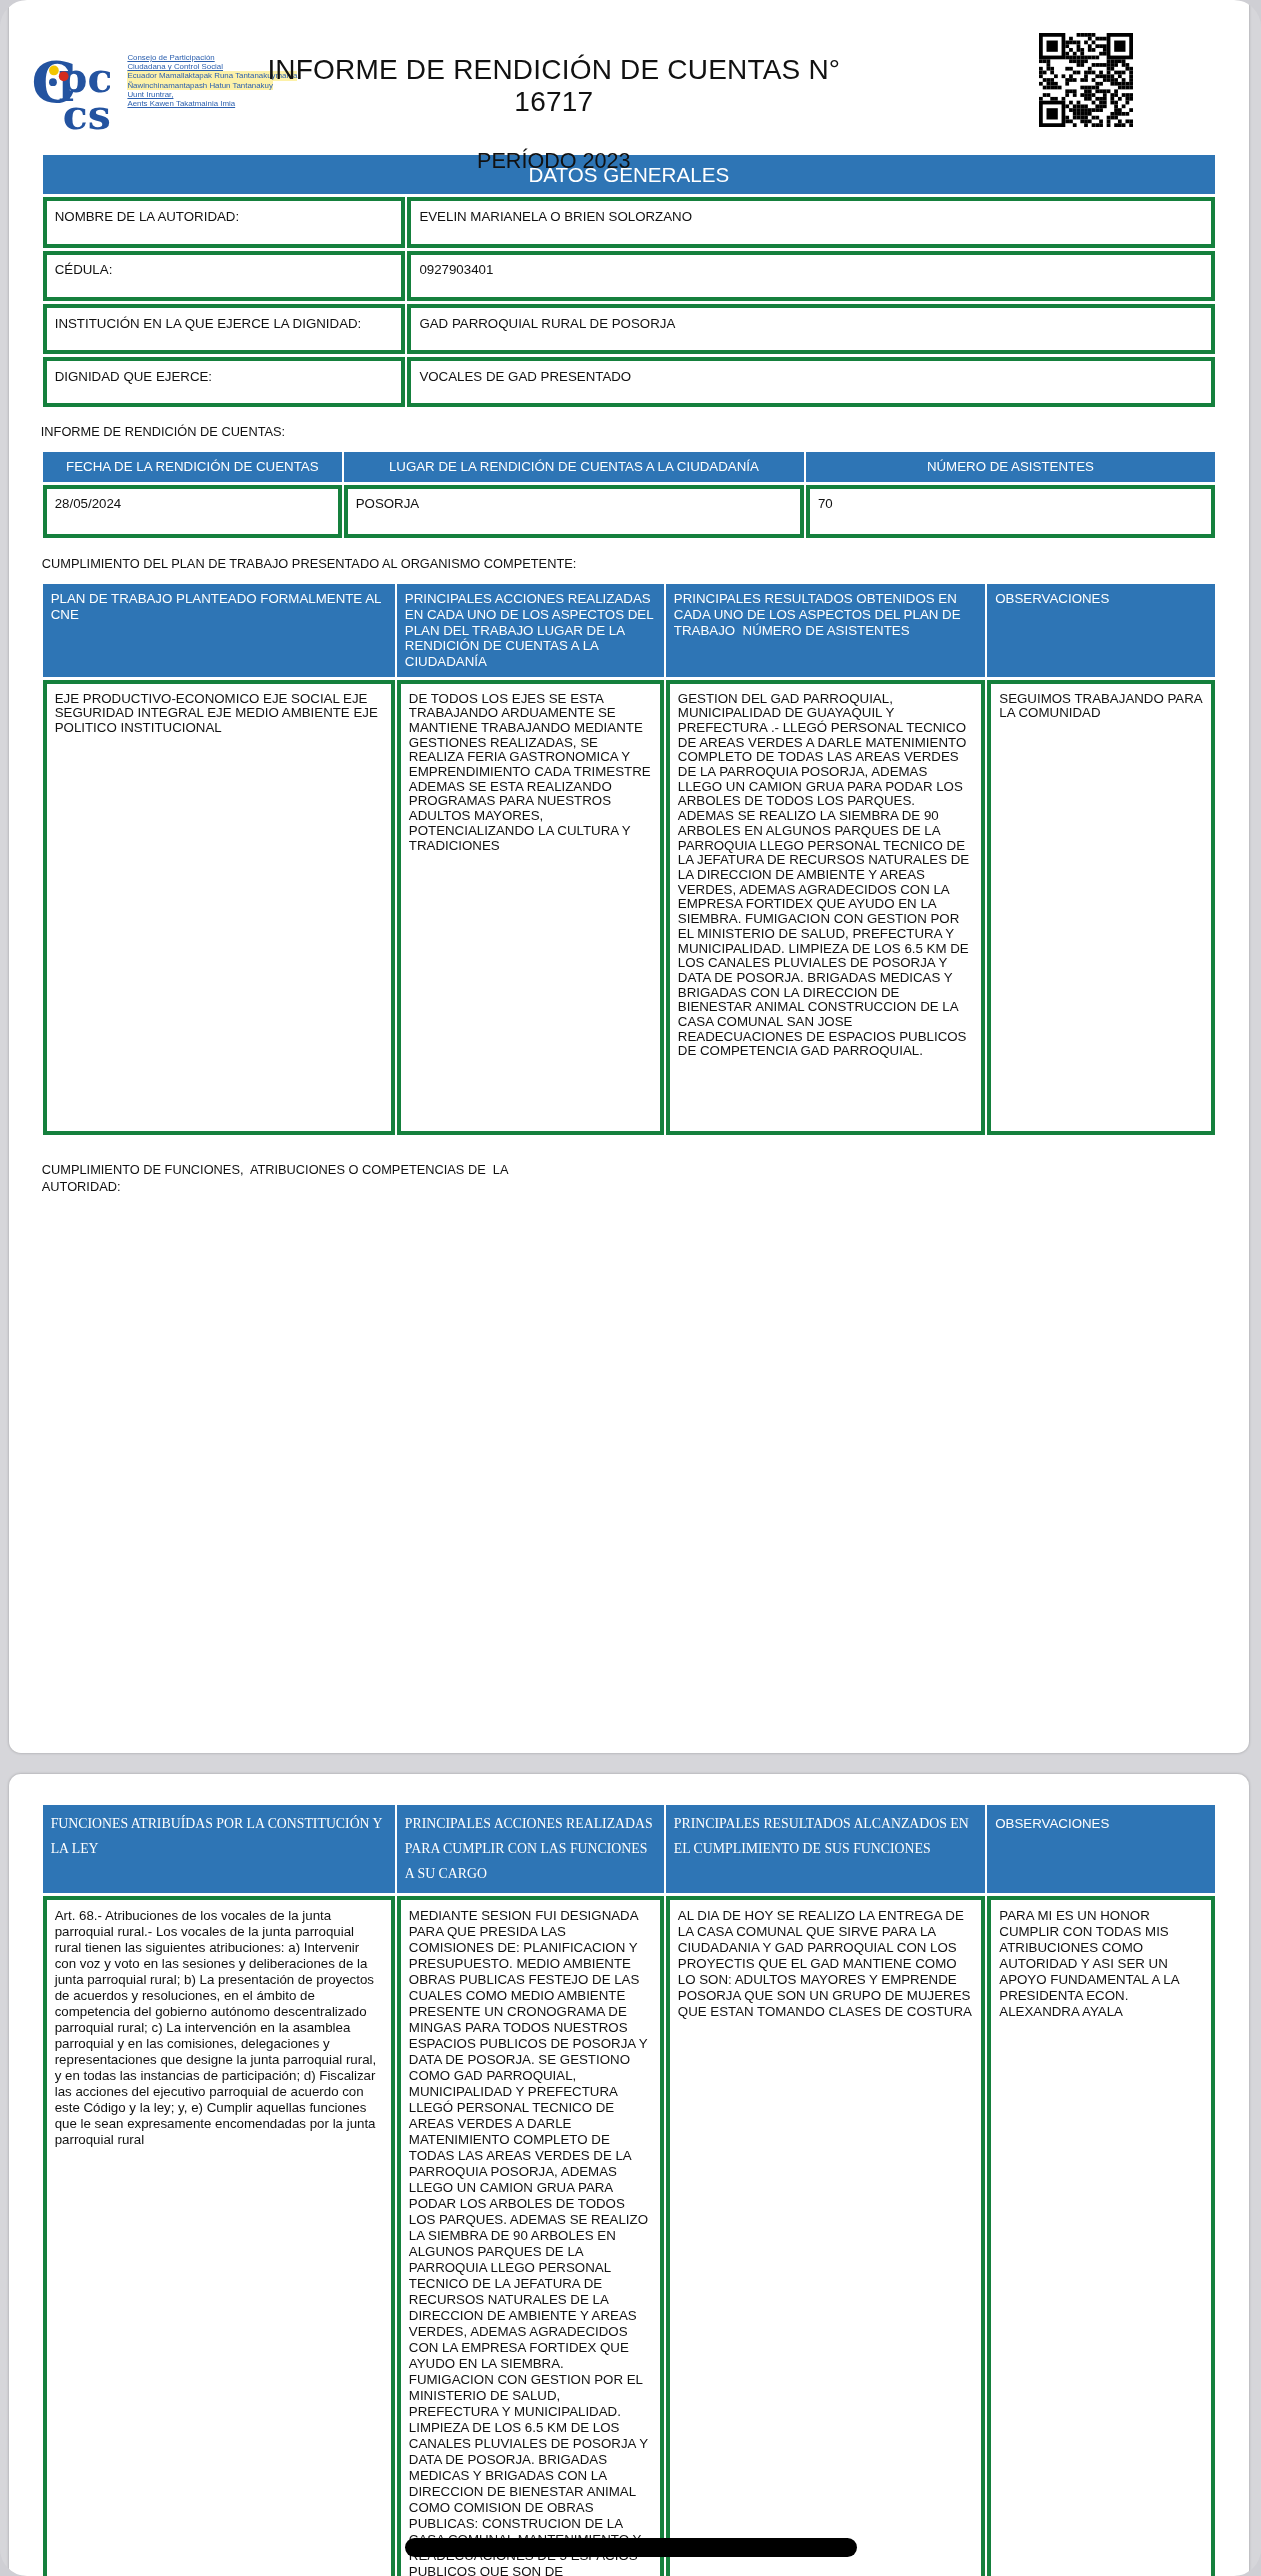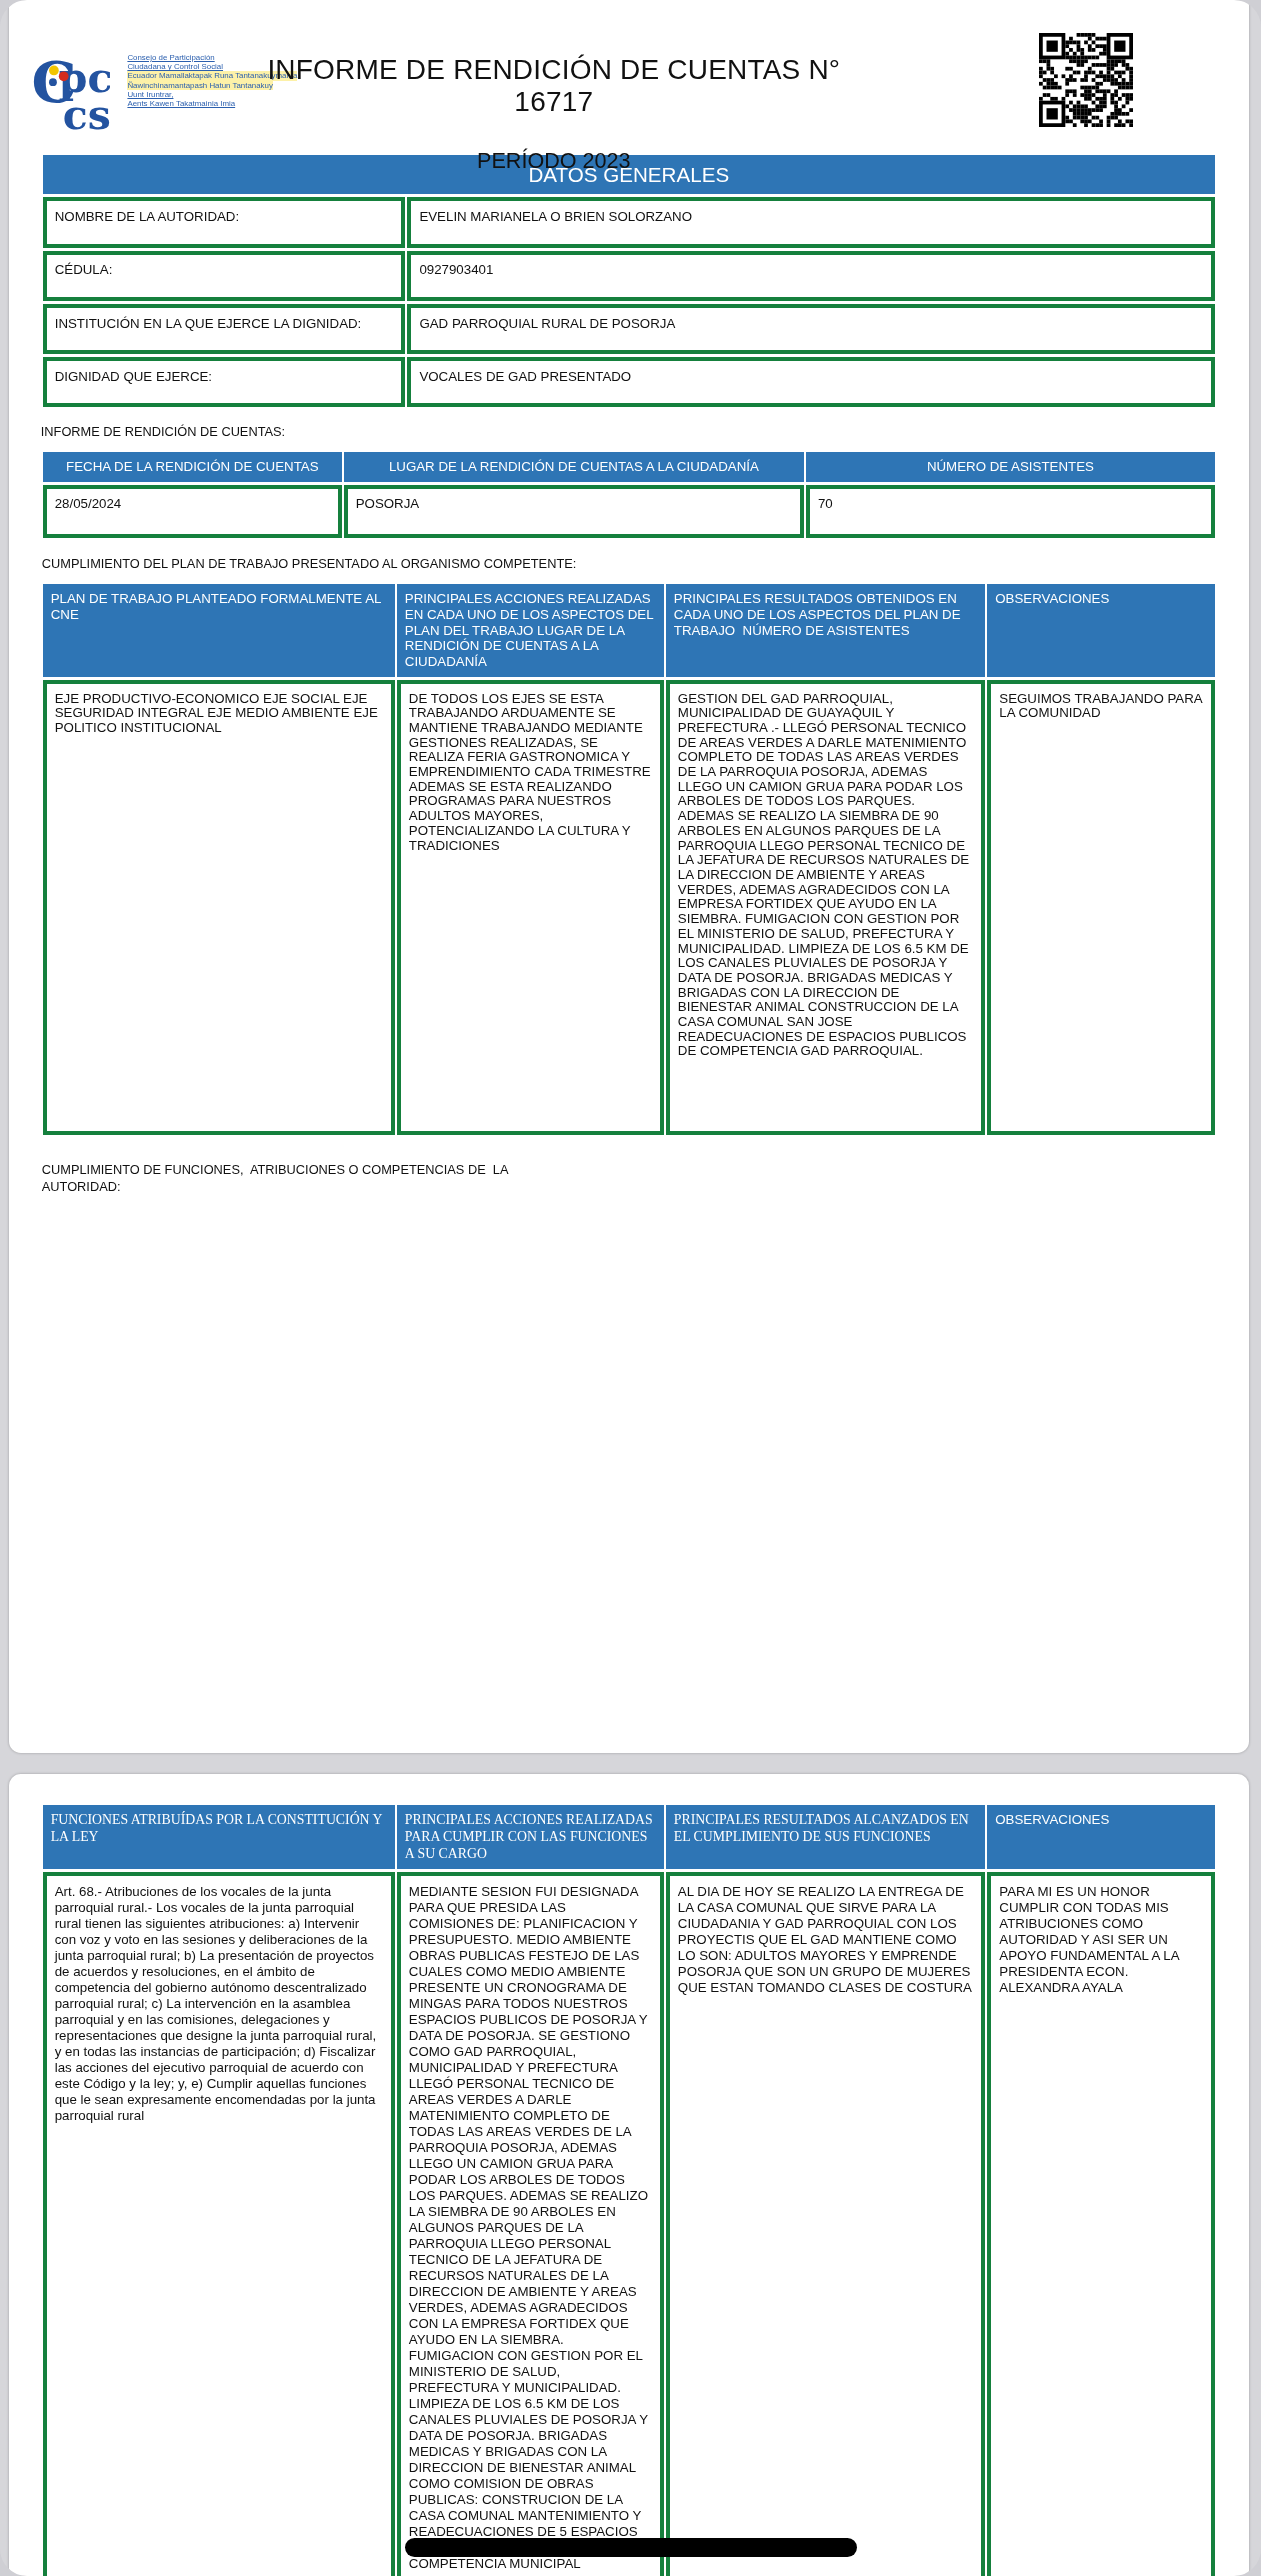--- a/index.html
+++ b/index.html
@@ -31,21 +31,21 @@
   .datos-table td{height:25.5px;padding-top:8.8px;}
   .fecha-table th{padding:6.9px 7.9px;text-align:center;}
   .fecha-table td{height:29.5px;}
   .plan-table td{height:432px;}
   .section-label{font-size:12.8px;line-height:16.7px;white-space:pre-wrap;}
   #label-informe{margin:13.8px 0 8.8px 0;}
   #label-plan{margin:14.7px 0 8.8px 1px;}
   #label-funciones{margin:23.6px 0 0 1px;max-width:472px;}
 
   
-  .func-table th{font-family:"Liberation Serif",serif;font-size:13.8px;line-height:17px;}
+  .func-table th{font-family:"Liberation Serif",serif;font-size:13.8px;line-height:25px;}
   .func-table th.sans{font-family:"Liberation Sans",sans-serif;font-size:13.3px;}
   .func-table td{height:711px;font-size:13.3px;line-height:16px;}
   .func-table td.uc{line-height:16px;}
   #page2 .content{padding-top:27.5px;}
 
   
   .home-indicator{position:absolute;left:405px;top:2538px;width:452px;height:18.7px;
                   border-radius:9.8px;background:#000;z-index:20;}
   .col-w1{width:30.2%;} .col-w2{width:22.9%;} .col-w3{width:27.4%;} .col-w4{width:19.5%;}
   .fcol1{width:25.6%;} .fcol2{width:39.4%;} .fcol3{width:35%;}

